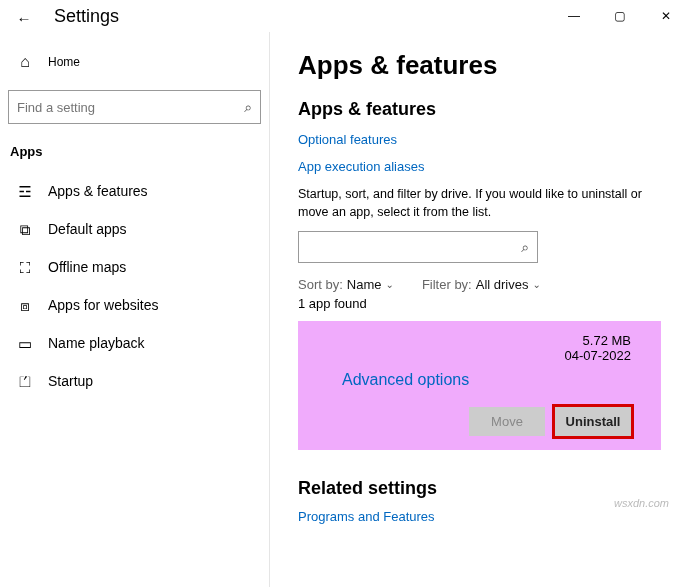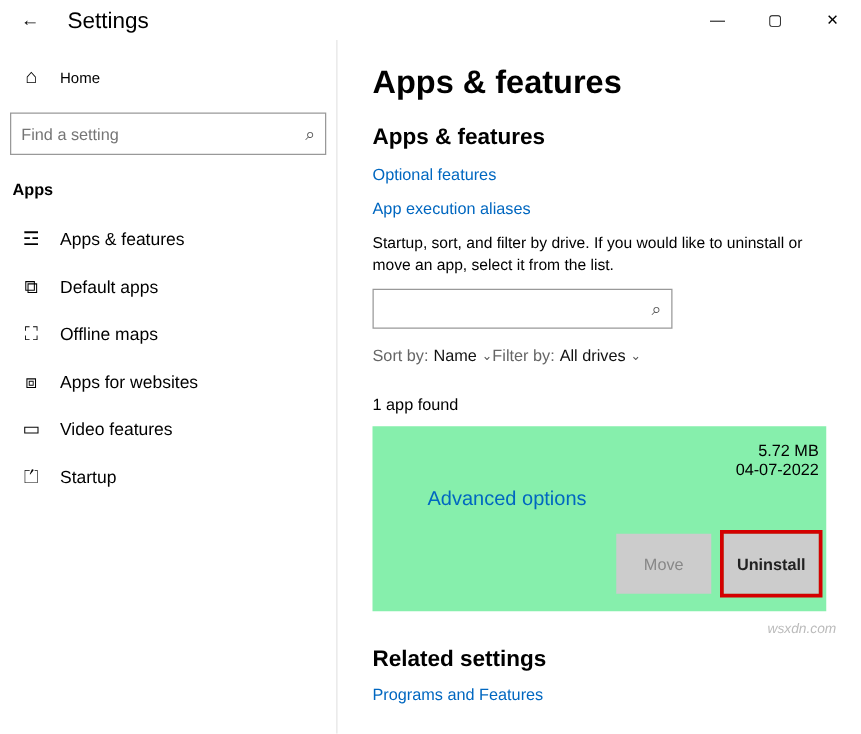--- a/index.html
+++ b/index.html
@@ -21,33 +21,33 @@
     .nav-item { display: flex; align-items: center; height: 36px; padding-left: 8px; cursor: pointer; gap: 14px; font-size: 14px; margin-bottom: 2px; }
     .nav-item.selected { background: transparent; }
     .nav-icon { font-size: 15px; width: 18px; text-align: center; line-height: 1; }
     .main { flex: 1; padding: 18px 28px 0 28px; overflow: hidden; }
     .page-title { font-size: 26px; font-weight: 600; margin-bottom: 18px; }
     .sub-title { font-size: 18px; font-weight: 600; margin-bottom: 12px; }
     .link { color: #0067c0; font-size: 13px; display: block; margin-bottom: 12px; cursor: pointer; }
     .desc { font-size: 12.5px; line-height: 1.4; margin-bottom: 10px; }
     .filter-box { width: 240px; height: 32px; border: 1px solid #999; display: flex; align-items: center; padding: 0 8px; margin-bottom: 14px; }
     .filter-input { flex: 1; border: none; outline: none; }
-    .sort-row { display: flex; font-size: 13px; margin-bottom: 24px; }
+    .sort-row { display: flex; gap: 28px; font-size: 13px; margin-bottom: 4px; }
     .sort-item { display: flex; align-items: center; gap: 4px; cursor: pointer; }
     .sort-label { color: #666; }
     .sort-value { color: #111; }
     .chev { font-size: 10px; color: #555; }
     .found-label { font-size: 13px; margin-bottom: 10px; }
-    .app-card { background: #86efac; padding: 12px 6px 14px 14px; margin-bottom: 28px; }
+    .app-card { background: #f0abfc; padding: 12px 30px 14px 14px; margin-bottom: 28px; }
     .app-top { display: flex; justify-content: flex-end; flex-direction: column; align-items: flex-end; font-size: 13px; margin-bottom: 8px; }
     .app-size { font-size: 13px; }
     .app-date { font-size: 13px; }
     .adv-link { color: #0067c0; font-size: 16px; margin-left: 30px; margin-bottom: 18px; cursor: pointer; }
     .btn-row { display: flex; gap: 10px; justify-content: flex-end; }
-    .btn { height: 48px; min-width: 76px; border: none; font-size: 13px; cursor: pointer; }
+    .btn { height: 29px; min-width: 76px; border: none; font-size: 13px; cursor: pointer; }
     .btn-move { background: #ccc; color: #888; }
     .btn-uninstall { background: #ccc; color: #222; outline: 3px solid #d40000; font-weight: bold; }
     .related-title { font-size: 18px; font-weight: 600; margin-bottom: 10px; }
     .watermark { position: absolute; right: 20px; bottom: 78px; font-size: 11px; color: #bbb; font-style: italic; }
   </style>
 </head>
 <body>
 
 <div class="titlebar">
   <div class="back-btn">←</div>
@@ -82,21 +82,21 @@
     <div class="nav-item">
       <span class="nav-icon">⛶</span>
       <span>Offline maps</span>
     </div>
     <div class="nav-item">
       <span class="nav-icon">⧈</span>
       <span>Apps for websites</span>
     </div>
     <div class="nav-item">
       <span class="nav-icon">▭</span>
-      <span>Video features</span>
+      <span>Name playback</span>
     </div>
     <div class="nav-item">
       <span class="nav-icon">⏍</span>
       <span>Startup</span>
     </div>
   </div>
 
   <div class="main">
     <div class="page-title">Apps &amp; features</div>
     <div class="sub-title">Apps &amp; features</div>

